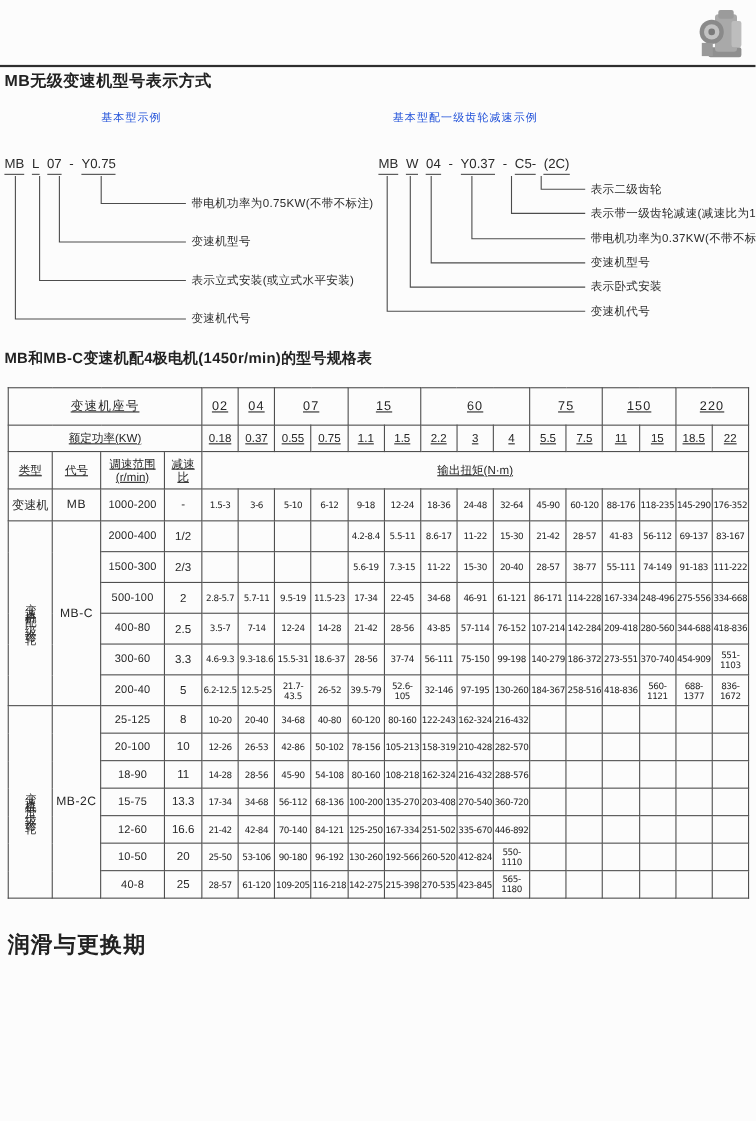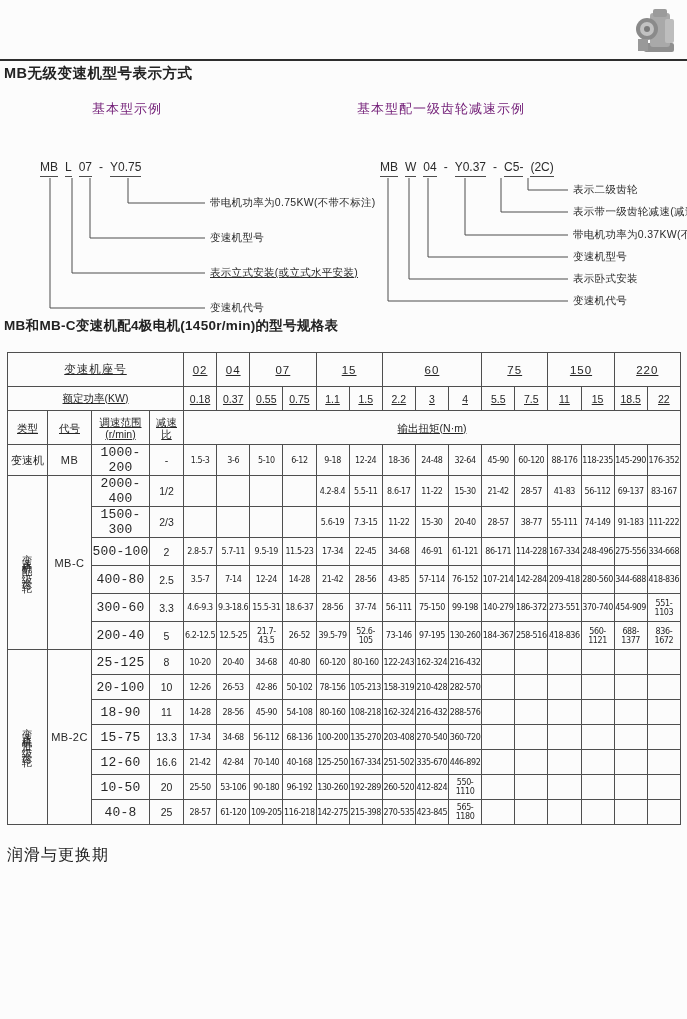--- a/index.html
+++ b/index.html
@@ -6,26 +6,26 @@
   body{
     width:687px;height:1019px;position:relative;
     background:#fcfcfc;color:#222;
     font-family:"Liberation Sans","DejaVu Sans",sans-serif;
     overflow:hidden;
   }
   .abs{position:absolute;}
   #top-rule{left:0;top:59px;width:687px;height:0;border-top:2px solid #2e2e2e;}
   #main-title{left:4px;top:64px;font-size:14.5px;font-weight:bold;letter-spacing:.5px;}
   #table-title{left:4px;top:317px;font-size:13.5px;font-weight:bold;letter-spacing:.3px;}
-  .example-heading{font-size:13px;letter-spacing:1px;color:#701a75;font-family:Liberation Mono, monospace;}
+  .example-heading{font-size:10px;letter-spacing:1px;color:#1d4ed8;font-family:Liberation Mono, monospace;}
   #heading-left{left:92px;top:100px;}
   #heading-right{left:357px;top:100px;}
 
   
-  .diagram{position:absolute;top:156px;height:170px;margin-left:36px;}
+  .diagram{position:absolute;top:138px;height:170px;}
   #diagram-left{left:4px;width:340px;}
   #diagram-right{left:344px;width:343px;}
   .model-line{position:absolute;left:0;top:4px;font-size:12px;color:#2a2a2a;white-space:nowrap;}
   .model-token{display:inline-block;margin-right:7px;padding-bottom:2px;}
   .model-token.u{border-bottom:1px solid #4c4c4c;}
   .callout-label{position:absolute;font-size:10.5px;color:#2a2a2a;white-space:nowrap;letter-spacing:.3px;}
   .connector-svg{position:absolute;left:0;top:0;}
 
   
   #machine-photo{left:620px;top:3px;width:62px;height:54px;}
@@ -43,27 +43,27 @@
   tr.hr3{height:34px;} tr.hr3 th{font-size:10.5px;white-space:pre-line;line-height:12px;}
   tr.mb-row{height:29px;}
   tr.mbc-row{height:28px;}
   tr.mb2c-row{height:25px;}
   td.cell-type{font-size:11px;}
   td.cell-type .vert{
     writing-mode:vertical-rl;text-orientation:upright;
     letter-spacing:4px;font-size:10.5px;line-height:12px;margin:0 auto;display:inline-block;
   }
   td.cell-code{font-size:11px;letter-spacing:.5px;}
-  td.cell-range{font-size:13px;letter-spacing:.2px;font-family:Liberation Mono, monospace;}
+  td.cell-range{font-size:10px;letter-spacing:.2px;}
   td.cell-ratio{font-size:10.5px;}
   td.cell-val{font-size:8px;letter-spacing:-0.4px;font-family:"DejaVu Sans",sans-serif;}
 
   
   #lube{left:7px;top:845px;width:674px;}
-  #lube-title{font-size:16px;font-weight:normal;margin:0 0 6px 0;letter-spacing:1px;}
+  #lube-title{font-size:20px;font-weight:bold;margin:0 0 6px 0;letter-spacing:1px;}
   .lube-p{font-size:13px;line-height:28px;margin:0 0 8px 0;text-indent:2em;letter-spacing:.6px;color:#1f1f1f;text-align:justify;}
 </style>
 </head>
 <body>
 
 <div class="abs" id="top-rule"></div>
 <div class="abs" id="main-title">MB无级变速机型号表示方式</div>
 
 <svg class="abs" id="machine-photo" viewBox="0 0 62 54">
   <rect x="24" y="40" width="30" height="9" rx="2" fill="#8f8f8f"></rect>
@@ -83,21 +83,21 @@
   <svg class="connector-svg" width="340" height="170">
     <polyline points="88,22 88,47 165,47" fill="none" stroke="#4c4c4c" stroke-width="1"></polyline>
     <polyline points="50,22 50,82 165,82" fill="none" stroke="#4c4c4c" stroke-width="1"></polyline>
     <polyline points="32,22 32,117 165,117" fill="none" stroke="#4c4c4c" stroke-width="1"></polyline>
     <polyline points="10,22 10,152 165,152" fill="none" stroke="#4c4c4c" stroke-width="1"></polyline>
   </svg>
   <div class="model-line" id="model-left"><span class="model-token u">MB</span><span class="model-token u">L</span><span class="model-token u">07</span><span class="model-token">-</span><span class="model-token u">Y0.75</span></div>
   <div id="labels-left">
       <div class="callout-label" style="left: 170px; top: 40px;">带电机功率为0.75KW(不带不标注)</div>
       <div class="callout-label" style="left: 170px; top: 75px;">变速机型号</div>
-      <div class="callout-label" style="left: 170px; top: 110px; text-decoration: underline;">表示立式安装(或立式水平安装)</div>
+      <div class="callout-label" style="left: 170px; top: 110px;">表示立式安装(或立式水平安装)</div>
       <div class="callout-label" style="left: 170px; top: 145px;">变速机代号</div>
     </div>
 </div>
 
 <div class="diagram" id="diagram-right">
   <svg class="connector-svg" width="343" height="170">
     <polyline points="148,22 148,34 188,34" fill="none" stroke="#4c4c4c" stroke-width="1"></polyline>
     <polyline points="121,22 121,56 188,56" fill="none" stroke="#4c4c4c" stroke-width="1"></polyline>
     <polyline points="85,22 85,79 188,79" fill="none" stroke="#4c4c4c" stroke-width="1"></polyline>
     <polyline points="48,22 48,101 188,101" fill="none" stroke="#4c4c4c" stroke-width="1"></polyline>
@@ -285,21 +285,21 @@
         </tr>
         <tr class="mbc-row">
           <td class="cell-range">200-40</td>
           <td class="cell-ratio">5</td>
           <td class="cell-val">6.2-12.5</td>
           <td class="cell-val">12.5-25</td>
           <td class="cell-val">21.7-43.5</td>
           <td class="cell-val">26-52</td>
           <td class="cell-val">39.5-79</td>
           <td class="cell-val">52.6-105</td>
-          <td class="cell-val">73-146</td>
+          <td class="cell-val">32-146</td>
           <td class="cell-val">97-195</td>
           <td class="cell-val">130-260</td>
           <td class="cell-val">184-367</td>
           <td class="cell-val">258-516</td>
           <td class="cell-val">418-836</td>
           <td class="cell-val">560-1121</td>
           <td class="cell-val">688-1377</td>
           <td class="cell-val">836-1672</td>
         </tr>
         <tr class="mb2c-row">
@@ -379,42 +379,42 @@
           <td class="cell-val"></td>
           <td class="cell-val"></td>
           <td class="cell-val"></td>
         </tr>
         <tr class="mb2c-row">
           <td class="cell-range">12-60</td>
           <td class="cell-ratio">16.6</td>
           <td class="cell-val">21-42</td>
           <td class="cell-val">42-84</td>
           <td class="cell-val">70-140</td>
-          <td class="cell-val">40-168</td>
+          <td class="cell-val">84-121</td>
           <td class="cell-val">125-250</td>
           <td class="cell-val">167-334</td>
           <td class="cell-val">251-502</td>
           <td class="cell-val">335-670</td>
           <td class="cell-val">446-892</td>
           <td class="cell-val"></td>
           <td class="cell-val"></td>
           <td class="cell-val"></td>
           <td class="cell-val"></td>
           <td class="cell-val"></td>
           <td class="cell-val"></td>
         </tr>
         <tr class="mb2c-row">
           <td class="cell-range">10-50</td>
           <td class="cell-ratio">20</td>
           <td class="cell-val">25-50</td>
           <td class="cell-val">53-106</td>
           <td class="cell-val">90-180</td>
           <td class="cell-val">96-192</td>
           <td class="cell-val">130-260</td>
-          <td class="cell-val">192-289</td>
+          <td class="cell-val">192-566</td>
           <td class="cell-val">260-520</td>
           <td class="cell-val">412-824</td>
           <td class="cell-val">550-1110</td>
           <td class="cell-val"></td>
           <td class="cell-val"></td>
           <td class="cell-val"></td>
           <td class="cell-val"></td>
           <td class="cell-val"></td>
           <td class="cell-val"></td>
         </tr>

